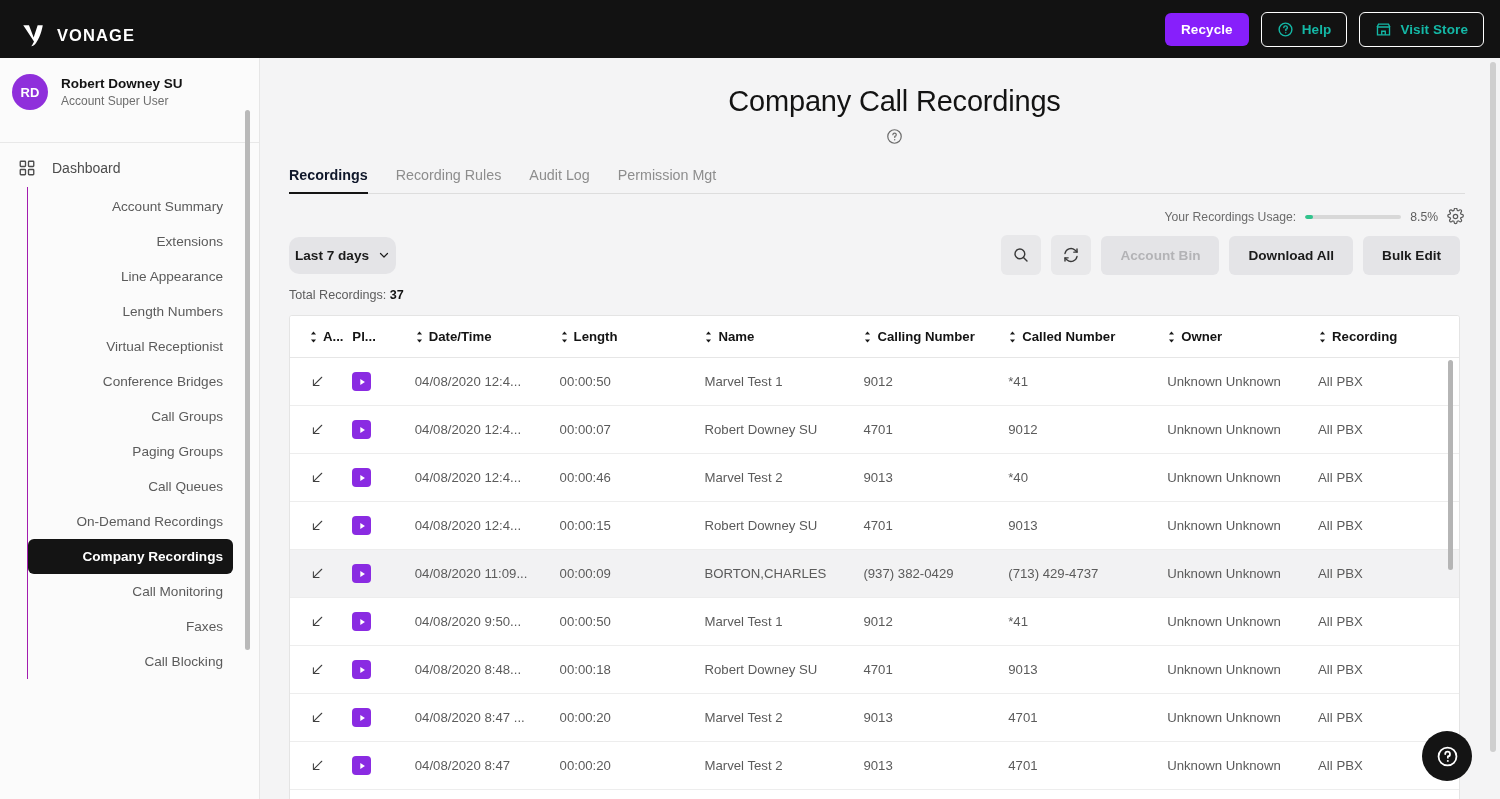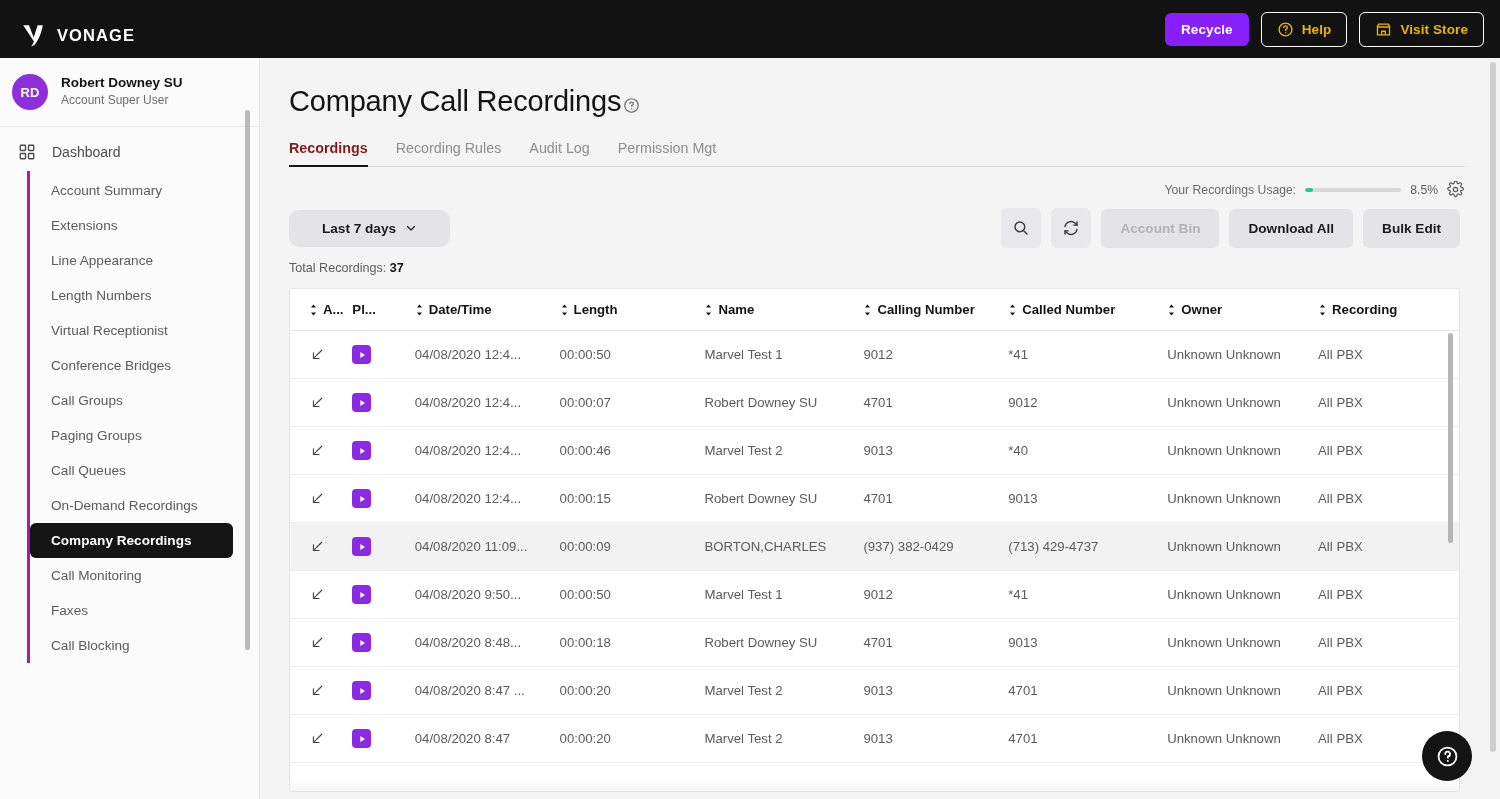--- a/index.html
+++ b/index.html
@@ -23,38 +23,38 @@
   .brand-name {
     color: #fff; font-size: 16.5px; font-weight: 700; letter-spacing: 1.1px;
   }
   .topbar-right { display: flex; align-items: center; gap: 12px; }
   .btn-meetings {
     background: #871ffb; color: #fff; font-size: 13.5px; font-weight: 700;
     border: none; border-radius: 6px; padding: 9px 16px; cursor: pointer;
     letter-spacing: .1px;
   }
   .btn-outline {
-    background: transparent; color: #eab308; font-size: 13.5px; font-weight: 700;
+    background: transparent; color: #14b8a6; font-size: 13.5px; font-weight: 700;
     border: 1.6px solid #fff; border-radius: 6px; padding: 8px 15px;
     display: flex; align-items: center; gap: 8px; cursor: pointer;
     letter-spacing: .1px;
   }
   .btn-outline svg { display: block; }
 
   
   .sidebar {
     position: absolute; top: 58px; left: 0; width: 260px; height: 741px;
     background: #fbfbfb;
     border-right: 1px solid #e6e6e6;
     overflow: hidden;
     z-index: 20;
   }
   .profile {
-    display: flex; align-items: flex-start; gap: 13px;
-    padding: 16px 18px 16px 12px;
+    display: flex; align-items: center; gap: 13px;
+    padding: 16px 18px 32px 12px;
     border-bottom: 1px solid #e8e8e8;
     margin: 0 0 0 0;
   }
   .avatar {
     width: 36px; height: 36px; border-radius: 50%;
     background: #8f2fdb; color: #fff;
     font-size: 13px; font-weight: 700;
     display: flex; align-items: center; justify-content: center;
     flex: none;
   }
@@ -62,21 +62,21 @@
   .profile-role { font-size: 12px; color: #6d6d6d; line-height: 1.35; }
 
   .nav { padding-top: 6px; }
   .nav-top {
     display: flex; align-items: center; gap: 16px;
     padding: 10px 16px 10px 18px;
     font-size: 14px; color: #4c4c4c; cursor: pointer;
   }
   .nav-top .ico { width: 18px; height: 18px; flex: none; color: #4c4c4c; }
   .nav-top .caret { margin-left: auto; width: 14px; height: 14px; color: #8a8a8a; }
-  .subnav { border-left: 3px solid #a21caf; margin-left: 27px; padding: 2px 0 0 0; }
+  .subnav { border-left: 1px solid #a21caf; margin-left: 27px; padding: 2px 0 0 0; text-align: right; }
   .subitem {
     font-size: 13.6px; color: #5b5b5b; padding: 10px 10px 10px 21px;
     cursor: pointer; border-radius: 6px; margin-right: 26px;
     white-space: nowrap;
   }
   .subitem.active {
     background: #141414; color: #fff; font-weight: 700;
     padding-left: 21px; margin-left: 0; border-radius: 6px;
   }
   .sidebar-scrollbar {
@@ -92,35 +92,36 @@
 
   
   .main {
     position: absolute; top: 58px; left: 260px; width: 1240px; height: 741px;
     background: #f4f4f5;
     overflow: hidden;
   }
   .page-title-row {
     display: flex; align-items: center; gap: 2px;
     padding: 27px 0 0 29px;
+    flex-direction: column;
   }
   .page-title { font-size: 29px; font-weight: 400; color: #131313; letter-spacing: -.2px; }
   .title-help { width: 17px; height: 17px; color: #6c6c6c; margin-top: 8px; }
 
   .tabs {
     display: flex; align-items: flex-end; gap: 0;
     margin: 22px 0 0 29px; width: 1176px;
     border-bottom: 1px solid #dddddd;
   }
   .tab {
     font-size: 14.3px; color: #8d8d8d; padding: 0 14px 10px 14px;
     cursor: pointer; position: relative; white-space: nowrap;
   }
   .tab:first-child { padding-left: 0; }
-  .tab.active { color: #7f1d1d; font-weight: 700; }
+  .tab.active { color: #0f172a; font-weight: 700; }
   .tab.active::after {
     content: ''; position: absolute; left: 0; right: 14px; bottom: -1px;
     height: 2.5px; background: #141414;
   }
 
   
   .usage-row {
     display: flex; align-items: center; justify-content: flex-end; gap: 9px;
     margin: 14px 36px 0 0;
   }
@@ -134,21 +135,21 @@
   .gear { width: 17px; height: 17px; color: #5a5a5a; cursor: pointer; }
 
   
   .toolbar {
     display: flex; align-items: center; justify-content: space-between;
     margin: 10px 40px 0 29px;
   }
   .daterange {
     background: #e4e4e7; border: none; border-radius: 10px;
     font-size: 13.6px; font-weight: 700; color: #1b1b1b;
-    padding: 11px 33px; display: flex; align-items: center; gap: 9px;
+    padding: 11px 6px; display: flex; align-items: center; gap: 9px;
     cursor: pointer;
   }
   .daterange .caret { width: 12px; height: 12px; }
   .toolbar-right { display: flex; align-items: center; gap: 10px; }
   .icon-btn {
     width: 40px; height: 40px; border-radius: 6px; background: #e8e8ea;
     border: none; display: flex; align-items: center; justify-content: center;
     cursor: pointer; color: #3a3a3a;
   }
   .icon-btn svg { width: 18px; height: 18px; }

